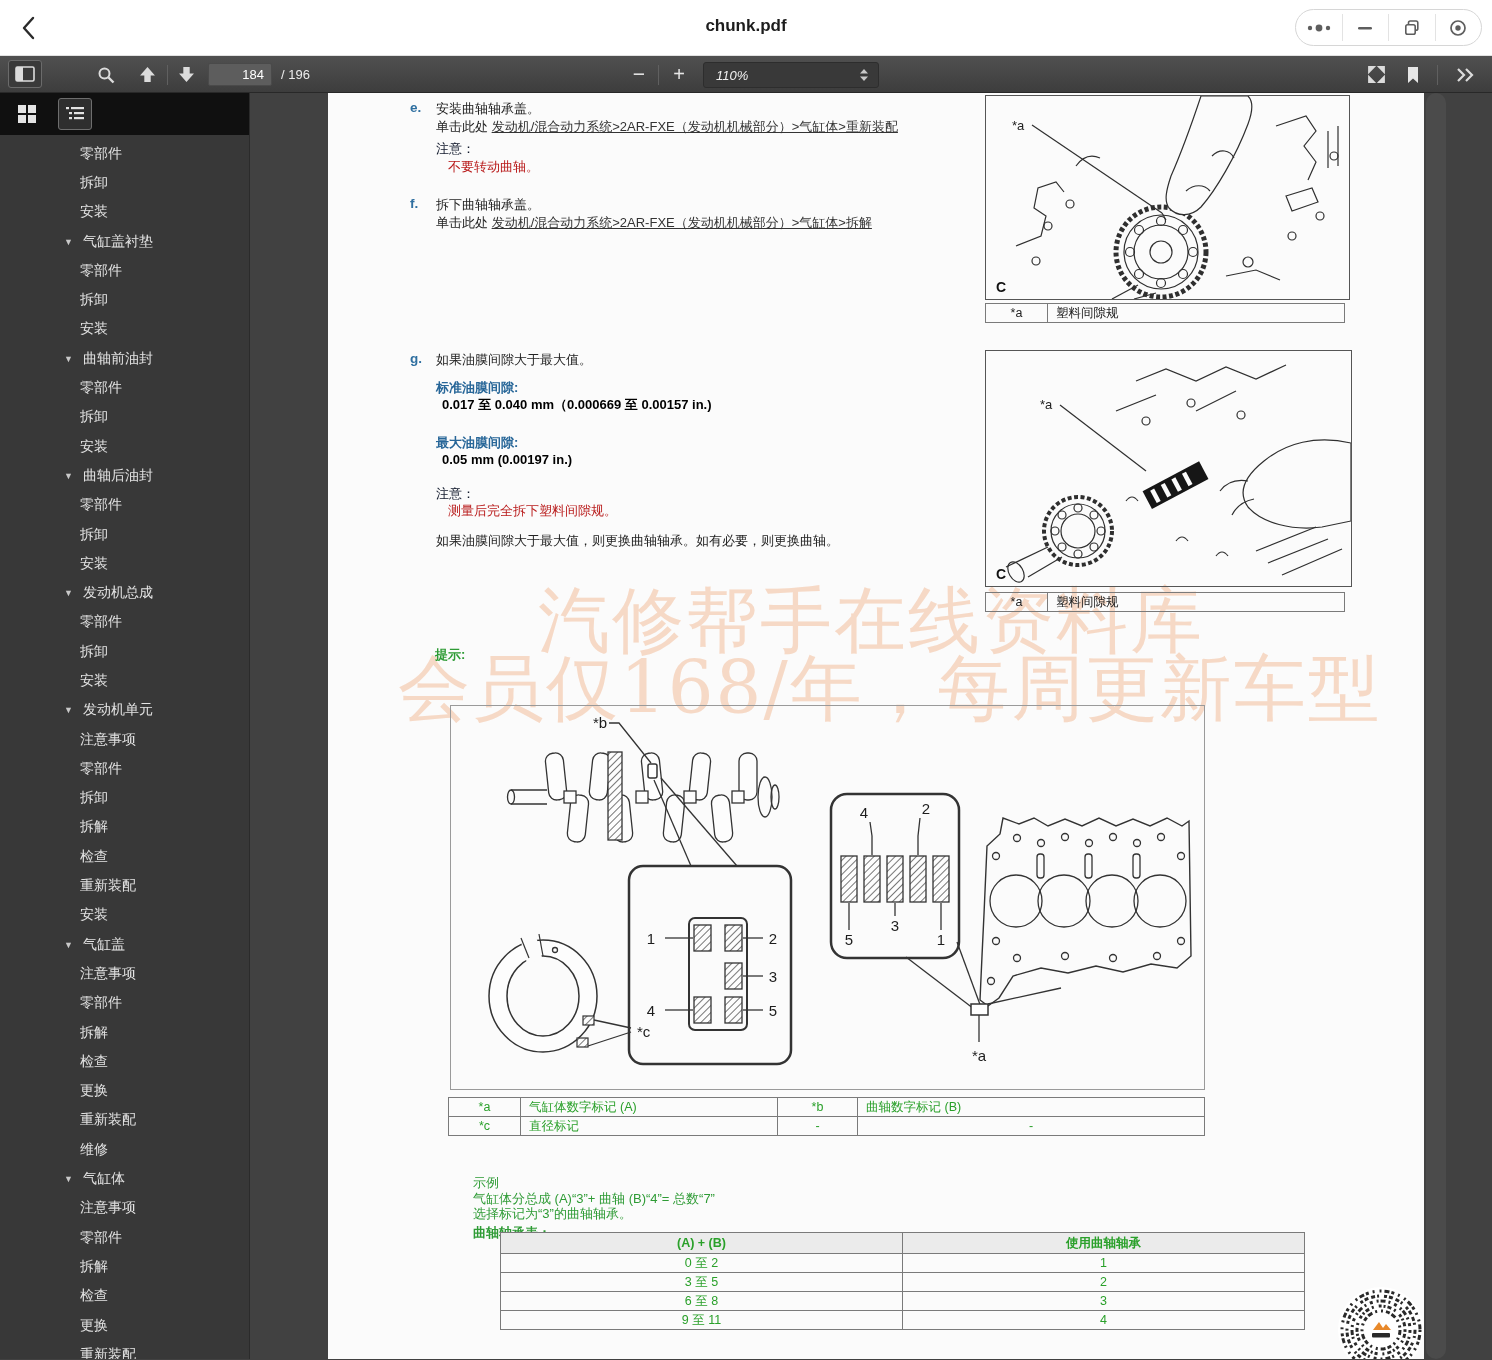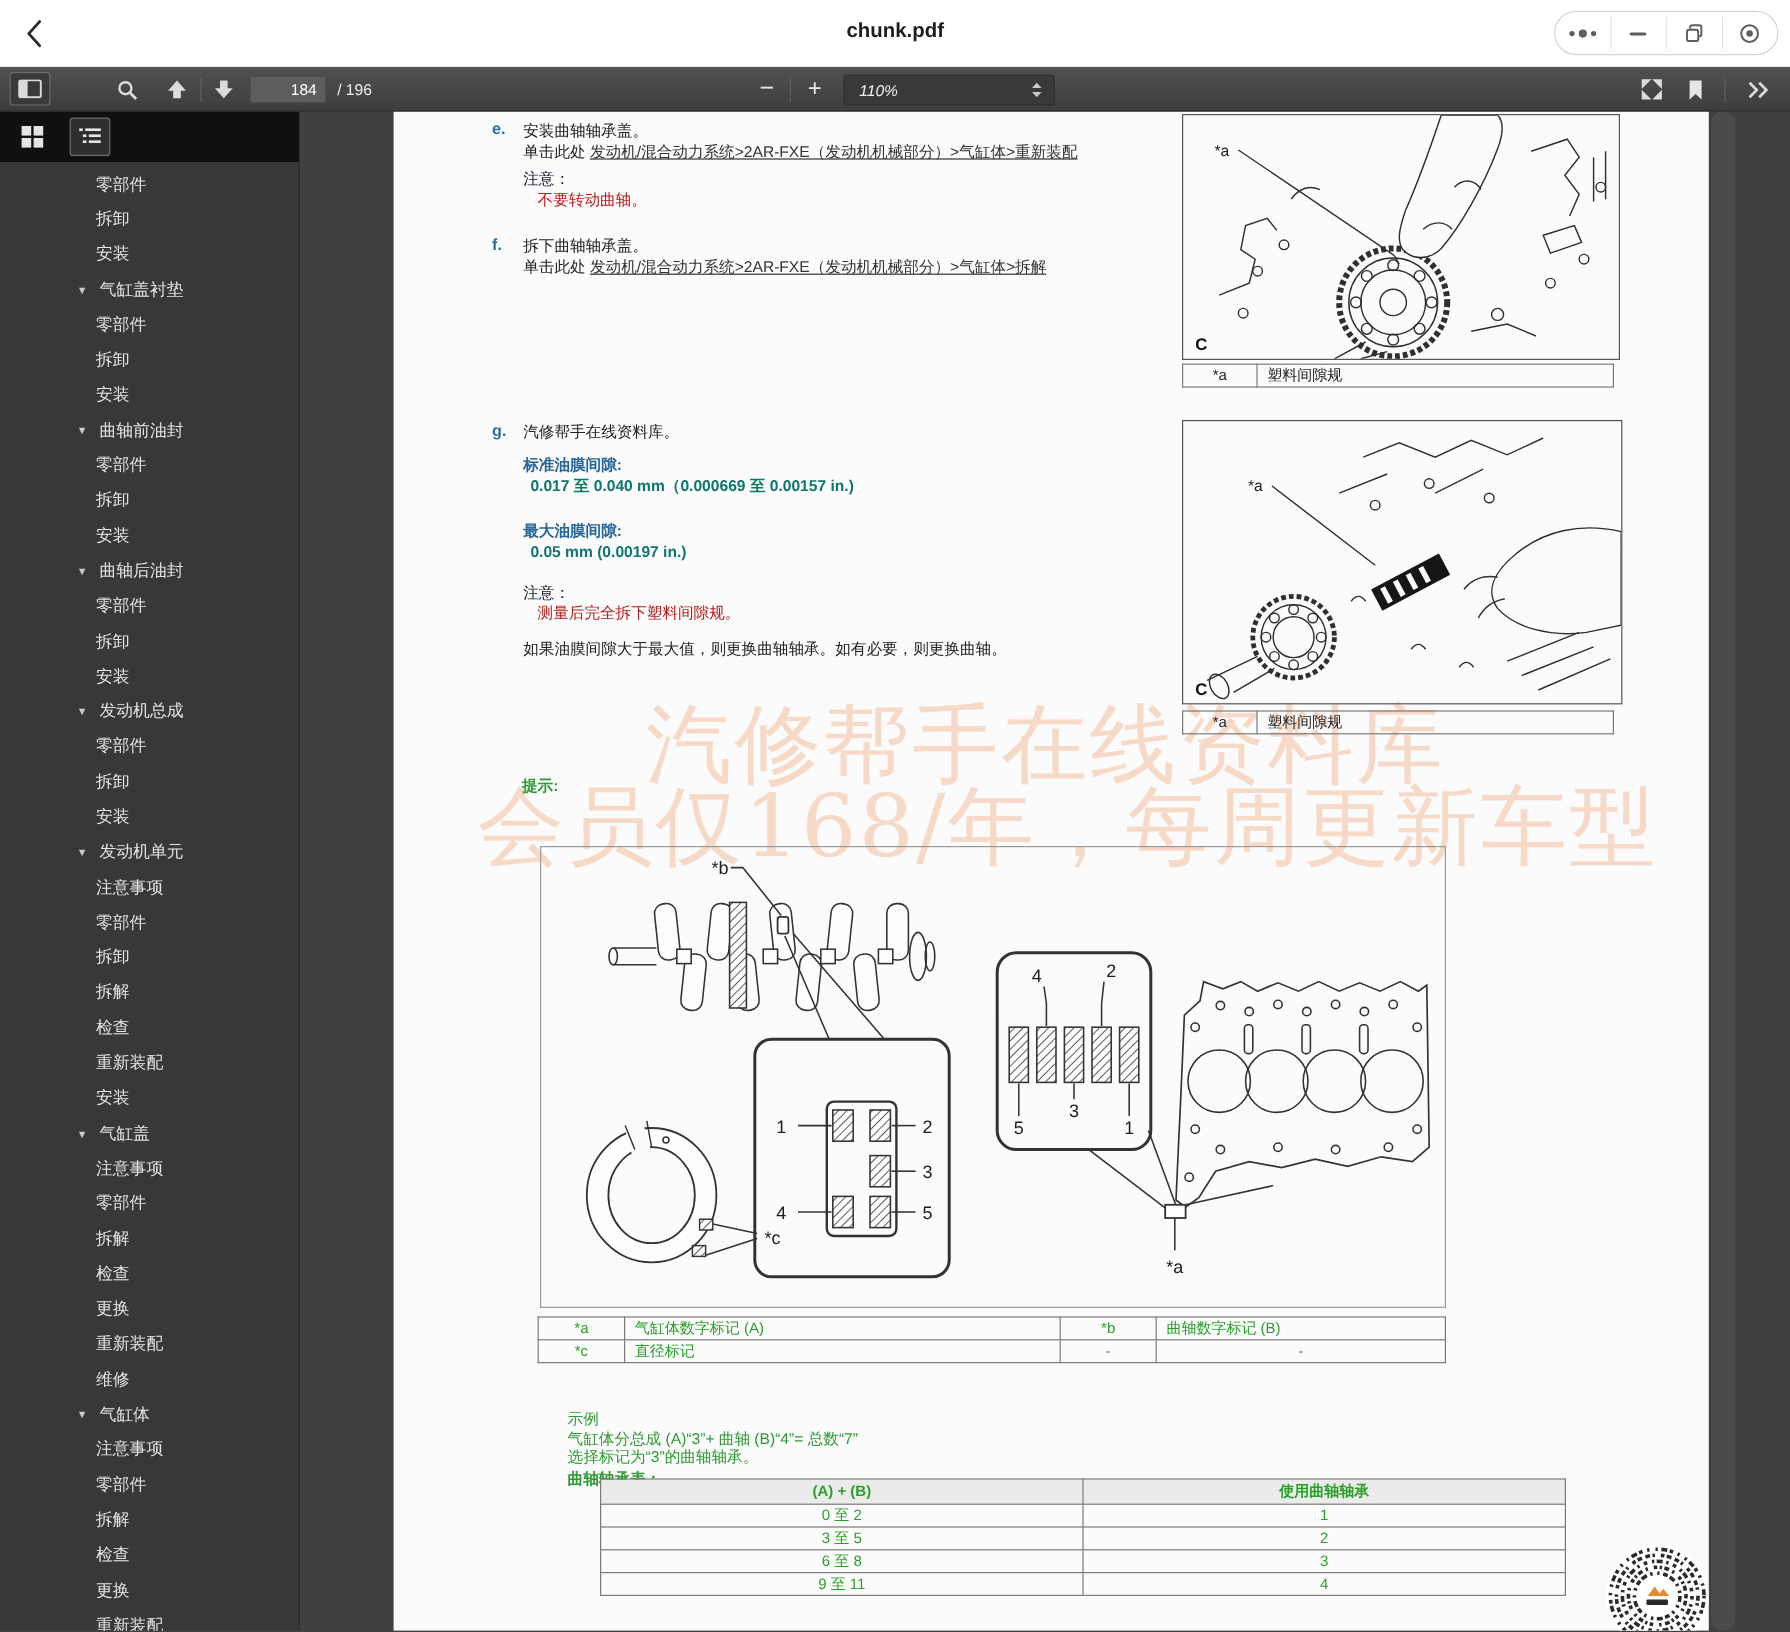--- a/index.html
+++ b/index.html
@@ -53,21 +53,21 @@
   .layer { position:absolute; z-index:2; }
   .watermark { position:absolute; z-index:1; color:#f6d9c6; font-family:"DejaVu Serif", serif; font-size:72px; white-space:nowrap; letter-spacing:2px; pointer-events:none; }
 
   .step { position:absolute; left:82px; font-size:13px; color:#232323; }
   .step .marker { position:absolute; left:0; top:0; color:#2f6fa0; font-weight:bold; font-size:13.5px; }
   .step .sbody { margin-left:26px; line-height:17.5px; }
   .doclink { color:#333; text-decoration:underline; cursor:pointer; }
   .notice-label { color:#0f172a; font-weight:normal; margin-top:5px; }
   .notice-body { color:#b91c1c; padding-left:12px; }
   .spec-label { color:#276698; font-weight:bold; margin-top:10px; }
-  .spec-value { color:#0f766e; font-weight:bold; padding-left:6px; }
+  .spec-value { color:#000000; font-weight:bold; padding-left:6px; }
   .plain-para { margin-top:12px; color:#232323; }
 
   .hint { position:absolute; left:107px; top:553px; font-size:13px; color:#2e9b35; width:935px; }
   .hint .hlabel { font-weight:bold; }
   .hint .hbody { padding-left:12px; line-height:16.5px; margin-top:1px; }
 
   .figure-box { position:absolute; border:1px solid #555; background:transparent; }
   .cap-table, .legend-table, .bearing-table { border-collapse:collapse; }
   .cap-table td, .legend-table td, .bearing-table td, .bearing-table th { border:1px solid #7a7a7a; font-size:12.5px; height:19px; }
   .cap-table { position:absolute; width:360px; }
@@ -380,21 +380,21 @@
         <span class="marker">f.</span>
         <div class="sbody">
           <div>拆下曲轴轴承盖。</div>
           <div><span>单击此处</span> <span class="doclink">发动机/混合动力系统&gt;2AR-FXE（发动机机械部分）&gt;气缸体&gt;拆解</span></div>
         </div>
       </div>
 
       <div class="step layer" style="top:258px;">
         <span class="marker">g.</span>
         <div class="sbody">
-          <div>汽修帮手在线资料库。</div>
+          <div>如果油膜间隙大于最大值。</div>
           <div class="spec-label">标准油膜间隙:</div>
           <div class="spec-value">0.017 至 0.040 mm（0.000669 至 0.00157 in.)</div>
           <div class="spec-label" style="margin-top:20px">最大油膜间隙:</div>
           <div class="spec-value">0.05 mm (0.00197 in.)</div>
           <div class="notice-label" style="margin-top:16px">注意：</div>
           <div class="notice-body">测量后完全拆下塑料间隙规。</div>
           <div class="plain-para">如果油膜间隙大于最大值，则更换曲轴轴承。如有必要，则更换曲轴。</div>
         </div>
       </div>
 
@@ -629,21 +629,21 @@
             <text x="490" y="239" text-anchor="middle">1</text>
             <text x="528" y="355" text-anchor="middle">*a</text>
           </g>
         </svg>
       </div>
 
       <table class="legend-table layer">
         <tbody>
             <tr>
           <td class="k" style="width:72px">*a</td>
-          <td class="d" style="width:363px">气缸体数字标记 (A)</td>
+          <td class="d" style="width:257px">气缸体数字标记 (A)</td>
           <td class="k" style="width:80px">*b</td>
           <td class="d">曲轴数字标记 (B)</td>
         </tr>
         <tr>
           <td class="k">*c</td>
           <td class="d">直径标记</td>
           <td class="k">-</td>
           <td class="c">-</td>
         </tr>
       </tbody>

